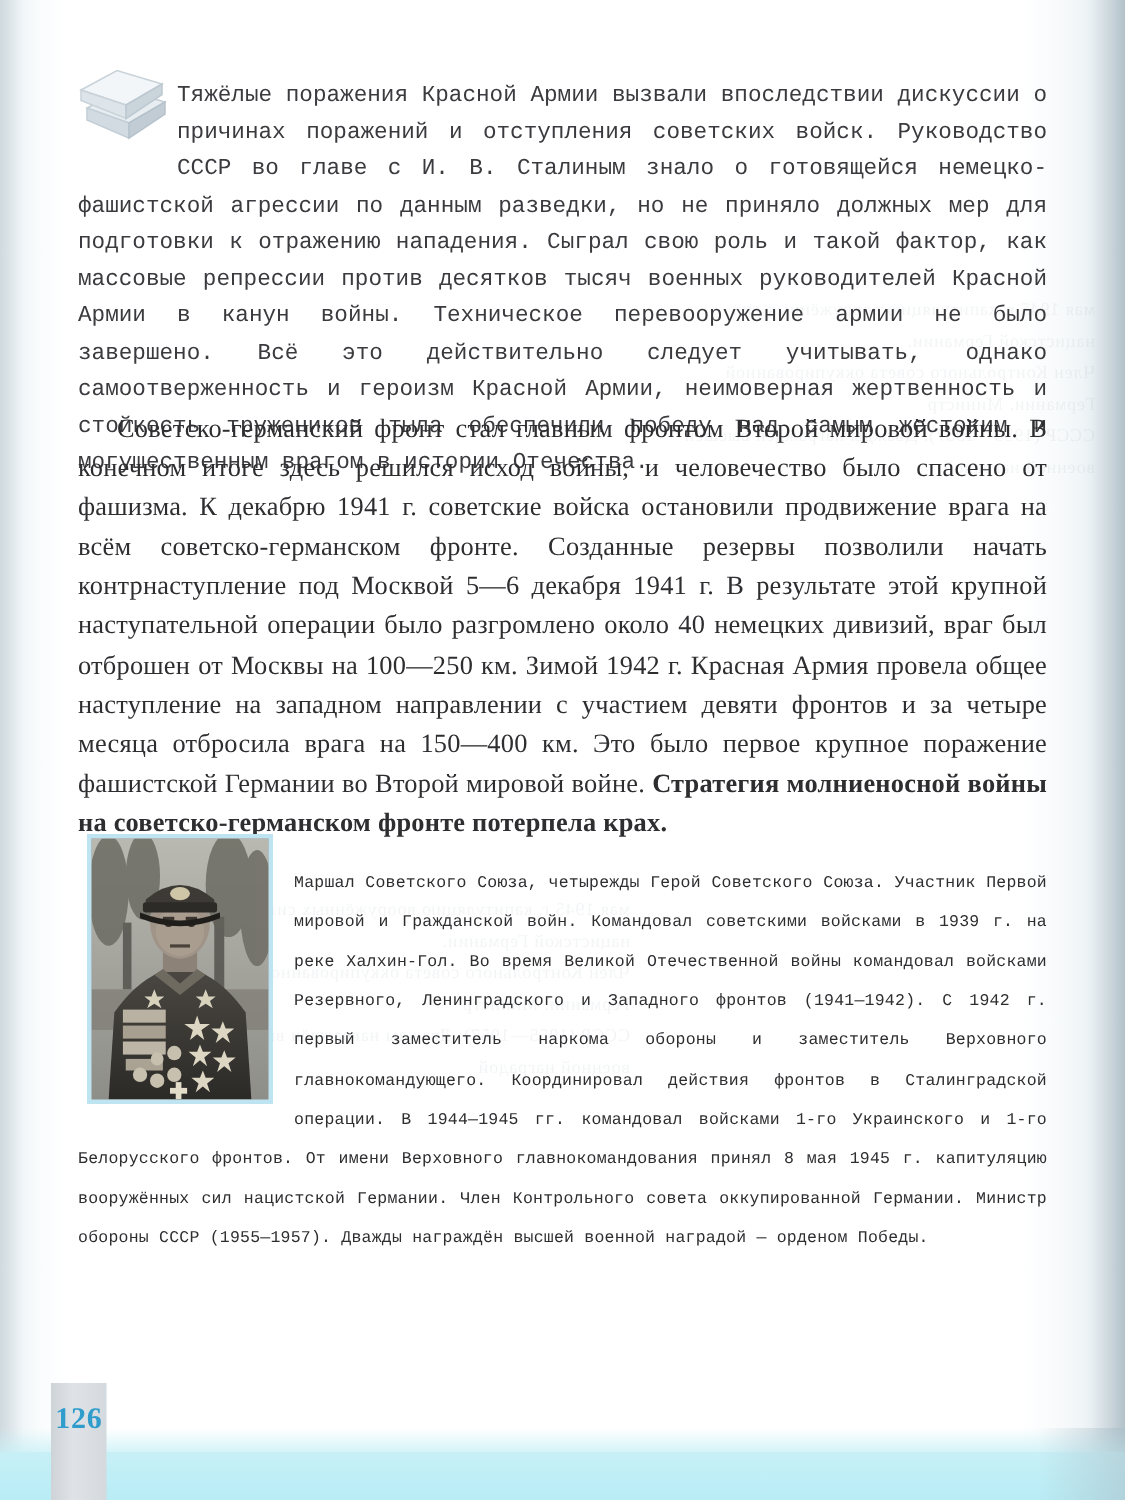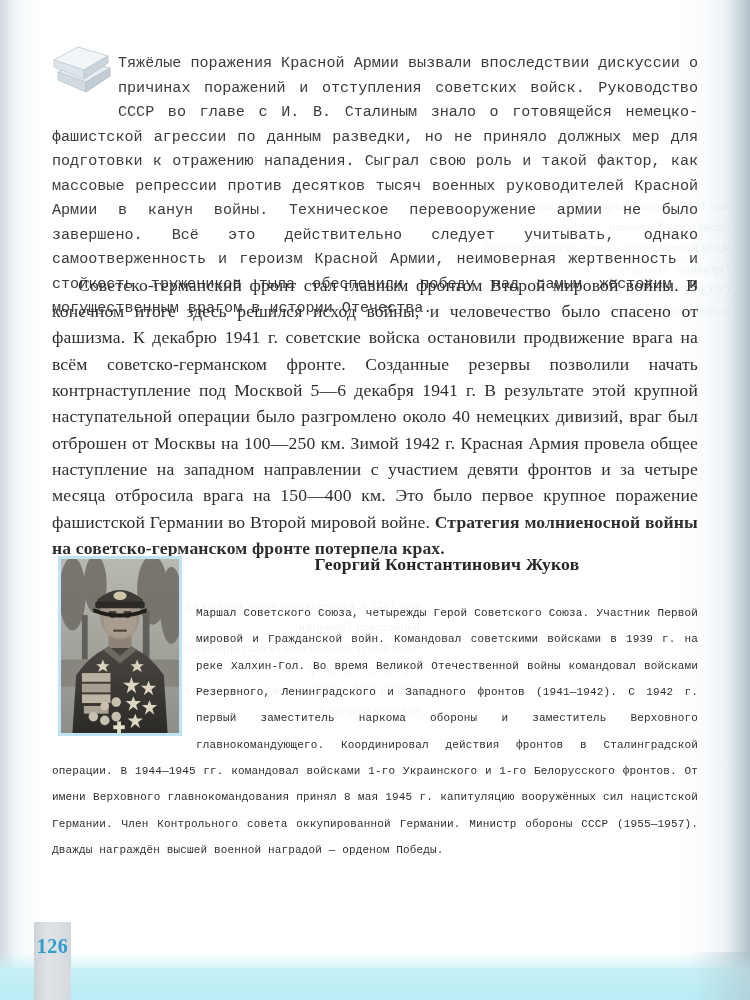--- a/index.html
+++ b/index.html
@@ -315,21 +315,20 @@
           </g>
 
           <g fill="#e2dcc9">
             <rect x="59" y="168" width="4" height="12"></rect>
             <rect x="55" y="172" width="12" height="4"></rect>
           </g>
         </svg>
       </div>
 
       <div class="bio-title">
-        <span>Георгий Константинович Жуков</span>
       </div>
 
       <div class="bio-text">Маршал Советского Союза, четырежды Герой Советского Союза. Участник Первой мировой и Гражданской войн. Командовал советскими войсками в 1939 г. на реке Халхин-Гол. Во время Великой Отечественной войны командовал войсками Резервного, Ленинградского и Западного фронтов (1941—1942). С 1942 г. первый заместитель наркома обороны и заместитель Верховного главнокомандующего. Координировал действия фронтов в Сталинградской операции. В 1944—1945 гг. командовал войсками 1-го Украинского и 1-го Белорусского фронтов. От имени Верховного главнокомандования принял 8 мая 1945 г. капитуляцию вооружённых сил нацистской Германии. Член Контрольного совета оккупированной Германии. Министр обороны СССР (1955—1957). Дважды награждён высшей военной наградой — орденом Победы.</div>
     </div>
 
   </div>
 
   <div class="bottom-band-fade"></div>
   <div class="bottom-band"></div>
   <div class="band-right-shadow"></div>

